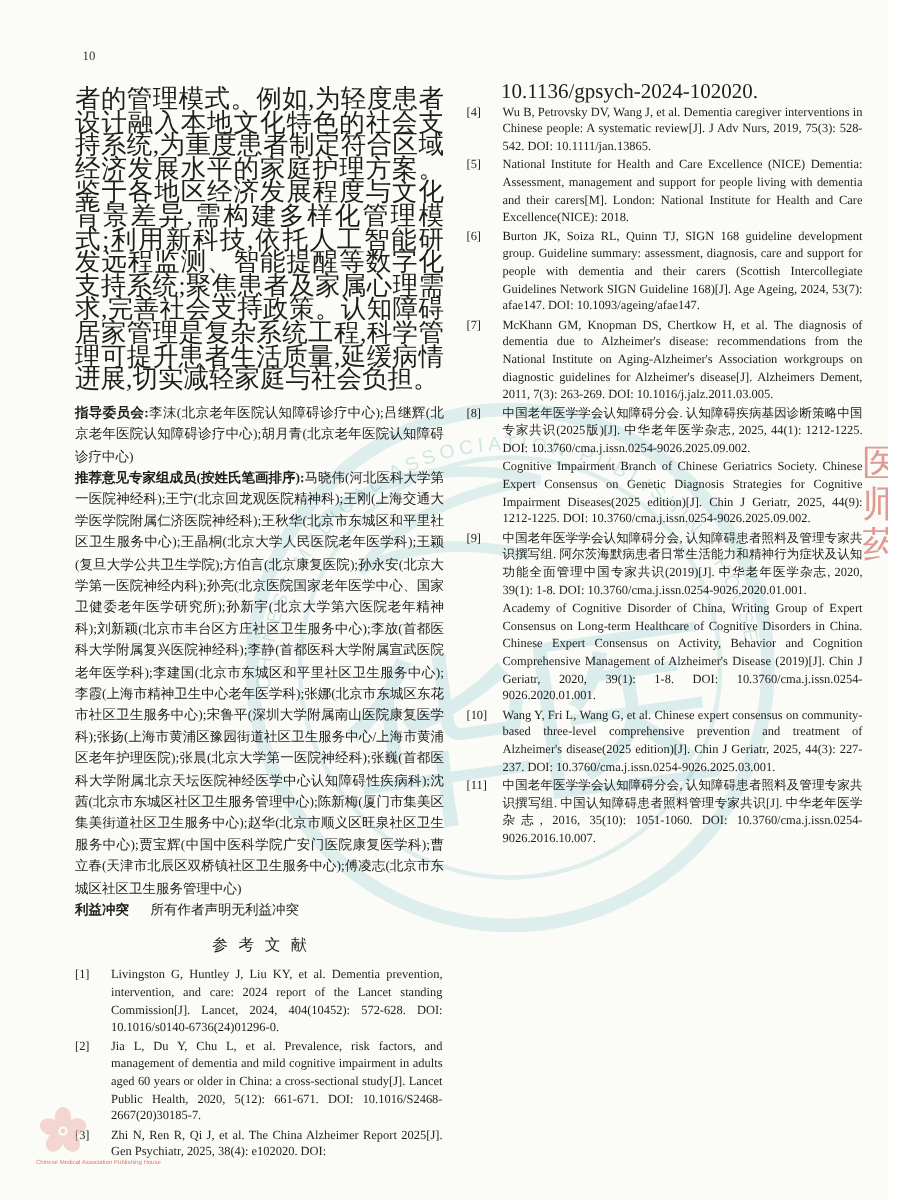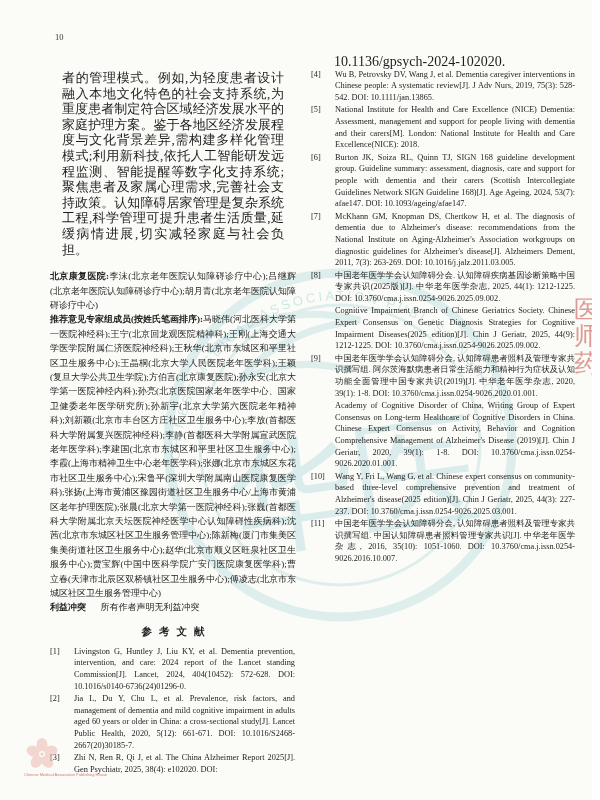--- a/index.html
+++ b/index.html
@@ -11,26 +11,26 @@
   
   .header {
     position:absolute; top:32px; left:55px; width:518px;
     display:flex; justify-content:space-between; align-items:flex-end;
     font-size:8.5px; color:#333;
   }
   .jline { border-bottom:0.8px solid #777; padding-bottom:2px; letter-spacing:0.2px; }
   
   .col-left  { position:absolute; left:50px; top:58px; width:246px; }
   .col-right { position:absolute; left:311px; top:56px; width:265px; }
-  .para { font-size:13px; line-height:15.6px; text-align:justify; margin:12px; }
+  .para { font-size:17px; line-height:15.6px; text-align:justify; margin:0; }
   .experts { margin-top:7px; }
   .experts p { margin:0; font-size:9px; line-height:14.4px; text-align:justify; }
   .experts b { font-weight:bold; }
   .conflict b { margin-right:1.6em; }
-  .refhead { text-align:center; font-weight:bold; font-size:10.5px; letter-spacing:7px; margin:10px 0 7px 7px; }
+  .refhead { text-align:center; font-weight:normal; font-size:10.5px; letter-spacing:7px; margin:10px 0 7px 7px; }
   .ref { position:relative; padding-left:23px; font-size:8.3px; line-height:11.6px; text-align:justify; }
   .ref .num { position:absolute; left:0; top:0; }
   .ref p { margin:1px; }
   .cont { padding-left:23px; font-size:14px; line-height:11.6px; }
   
   .wm-teal { position:absolute; left:120px; top:230px; width:440px; height:410px; pointer-events:none; }
   .wm-red-stamp {
     position:absolute; left:572px; top:278px; width:40px;
     color:rgba(193,58,45,0.5); font-size:25px; line-height:52px;
     writing-mode:vertical-rl; text-orientation:upright; letter-spacing:26px;
@@ -66,21 +66,21 @@
     </text>
     <text x="110" y="300" opacity="0.14" fill="#1d9aa0" font-size="125" transform="rotate(-8 220 260)">华医</text>
   </svg>
 
   <div class="wm-red-stamp">医师药</div>
 
   <div class="col-left">
     <p class="para">者的管理模式。例如,为轻度患者设计融入本地文化特色的社会支持系统,为重度患者制定符合区域经济发展水平的家庭护理方案。鉴于各地区经济发展程度与文化背景差异,需构建多样化管理模式;利用新科技,依托人工智能研发远程监测、智能提醒等数字化支持系统;聚焦患者及家属心理需求,完善社会支持政策。认知障碍居家管理是复杂系统工程,科学管理可提升患者生活质量,延缓病情进展,切实减轻家庭与社会负担。</p>
 
     <div class="experts">
-      <p><b>北京康复医院:</b><span>李沫(北京老年医院认知障碍诊疗中心);吕继辉(北京老年医院认知障碍诊疗中心);胡月青(北京老年医院认知障碍诊疗中心)</span></p>
+      <p><b>指导委员会:</b><span>李沫(北京老年医院认知障碍诊疗中心);吕继辉(北京老年医院认知障碍诊疗中心);胡月青(北京老年医院认知障碍诊疗中心)</span></p>
       <p><b>推荐意见专家组成员(按姓氏笔画排序):</b><span>马晓伟(河北医科大学第一医院神经科);王宁(北京回龙观医院精神科);王刚(上海交通大学医学院附属仁济医院神经科);王秋华(北京市东城区和平里社区卫生服务中心);王晶桐(北京大学人民医院老年医学科);王颖(复旦大学公共卫生学院);方伯言(北京康复医院);孙永安(北京大学第一医院神经内科);孙亮(北京医院国家老年医学中心、国家卫健委老年医学研究所);孙新宇(北京大学第六医院老年精神科);刘新颖(北京市丰台区方庄社区卫生服务中心);李放(首都医科大学附属复兴医院神经科);李静(首都医科大学附属宣武医院老年医学科);李建国(北京市东城区和平里社区卫生服务中心);李霞(上海市精神卫生中心老年医学科);张娜(北京市东城区东花市社区卫生服务中心);宋鲁平(深圳大学附属南山医院康复医学科);张扬(上海市黄浦区豫园街道社区卫生服务中心/上海市黄浦区老年护理医院);张晨(北京大学第一医院神经科);张巍(首都医科大学附属北京天坛医院神经医学中心认知障碍性疾病科);沈茜(北京市东城区社区卫生服务管理中心);陈新梅(厦门市集美区集美街道社区卫生服务中心);赵华(北京市顺义区旺泉社区卫生服务中心);贾宝辉(中国中医科学院广安门医院康复医学科);曹立春(天津市北辰区双桥镇社区卫生服务中心);傅凌志(北京市东城区社区卫生服务管理中心)</span></p>
       <p class="conflict"><b>利益冲突</b><span>所有作者声明无利益冲突</span></p>
     </div>
 
     <div class="refhead">参考文献</div>
 
     <div class="ref">
       <span class="num">[1]</span>
       <p>Livingston G, Huntley J, Liu KY, et al. Dementia prevention, intervention, and care: 2024 report of the Lancet standing Commission[J]. Lancet, 2024, 404(10452): 572-628. DOI: 10.1016/s0140-6736(24)01296-0.</p>
     </div>

